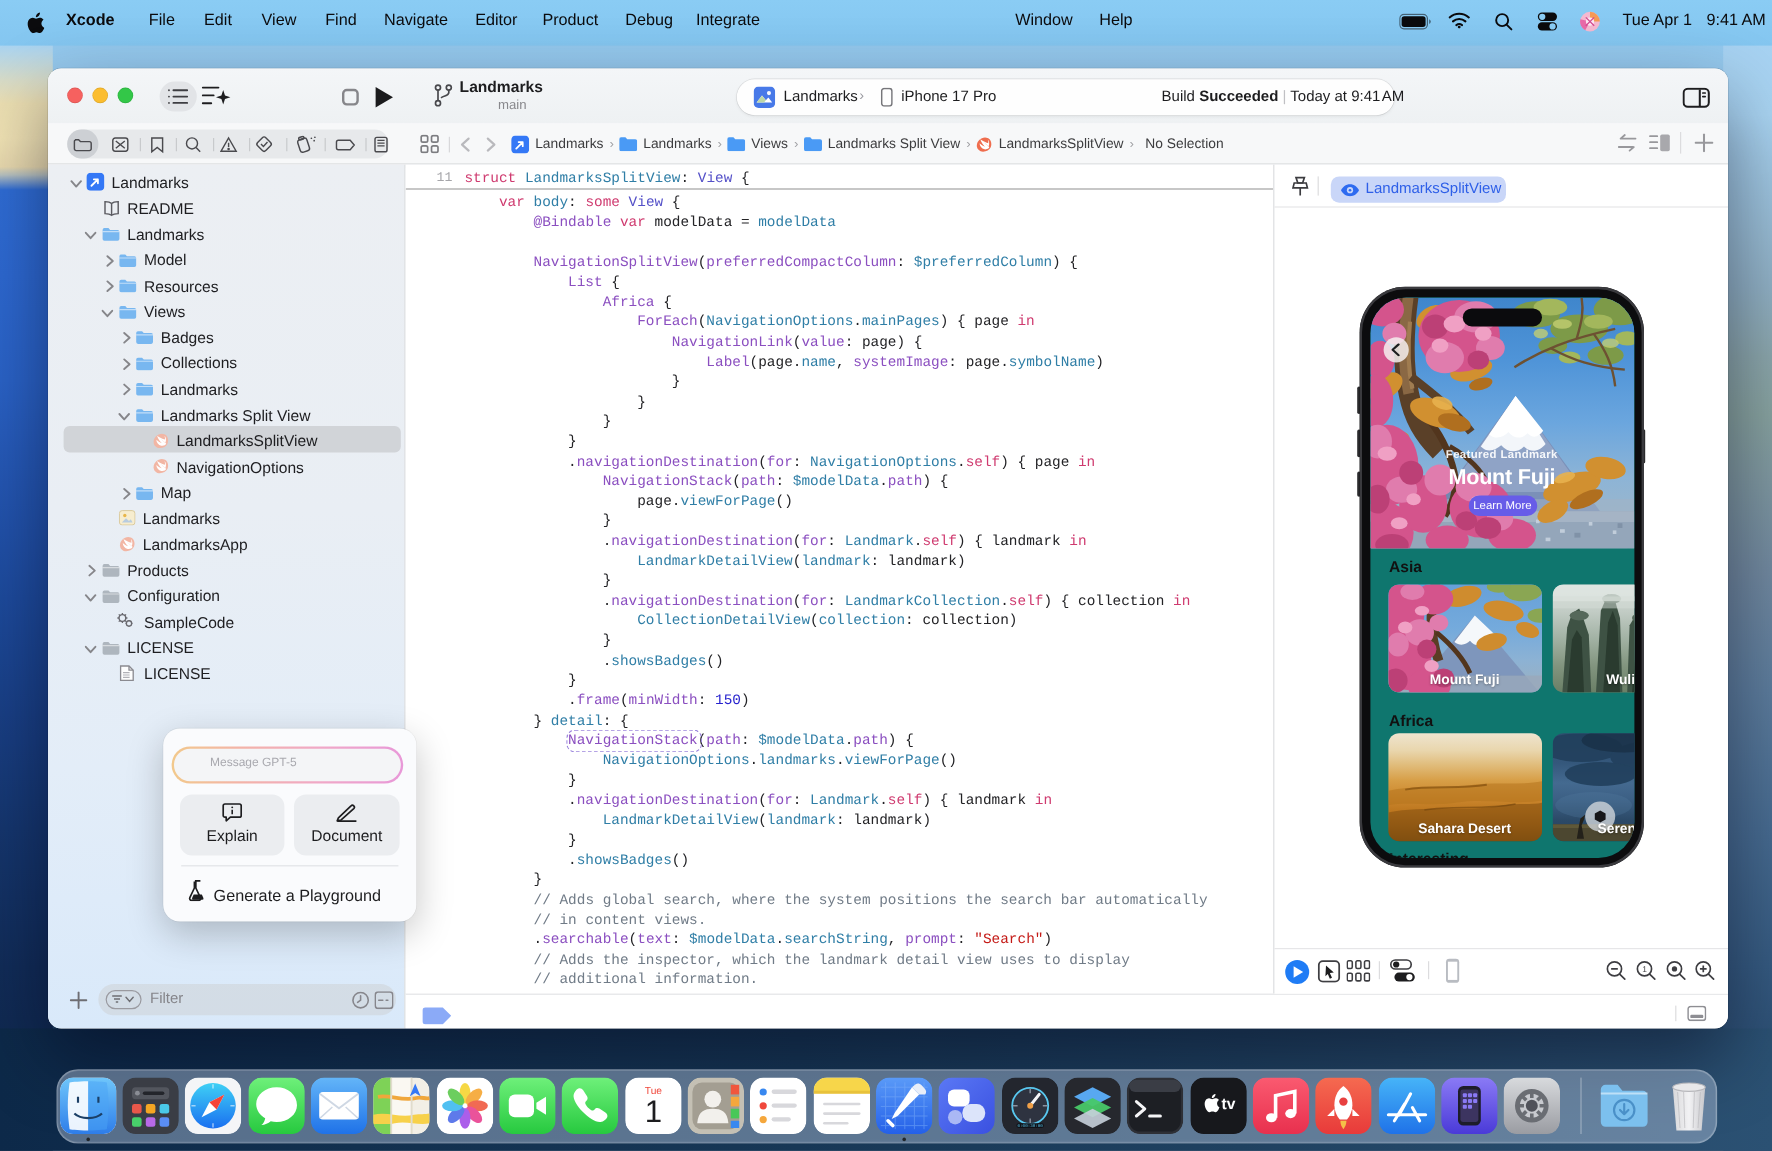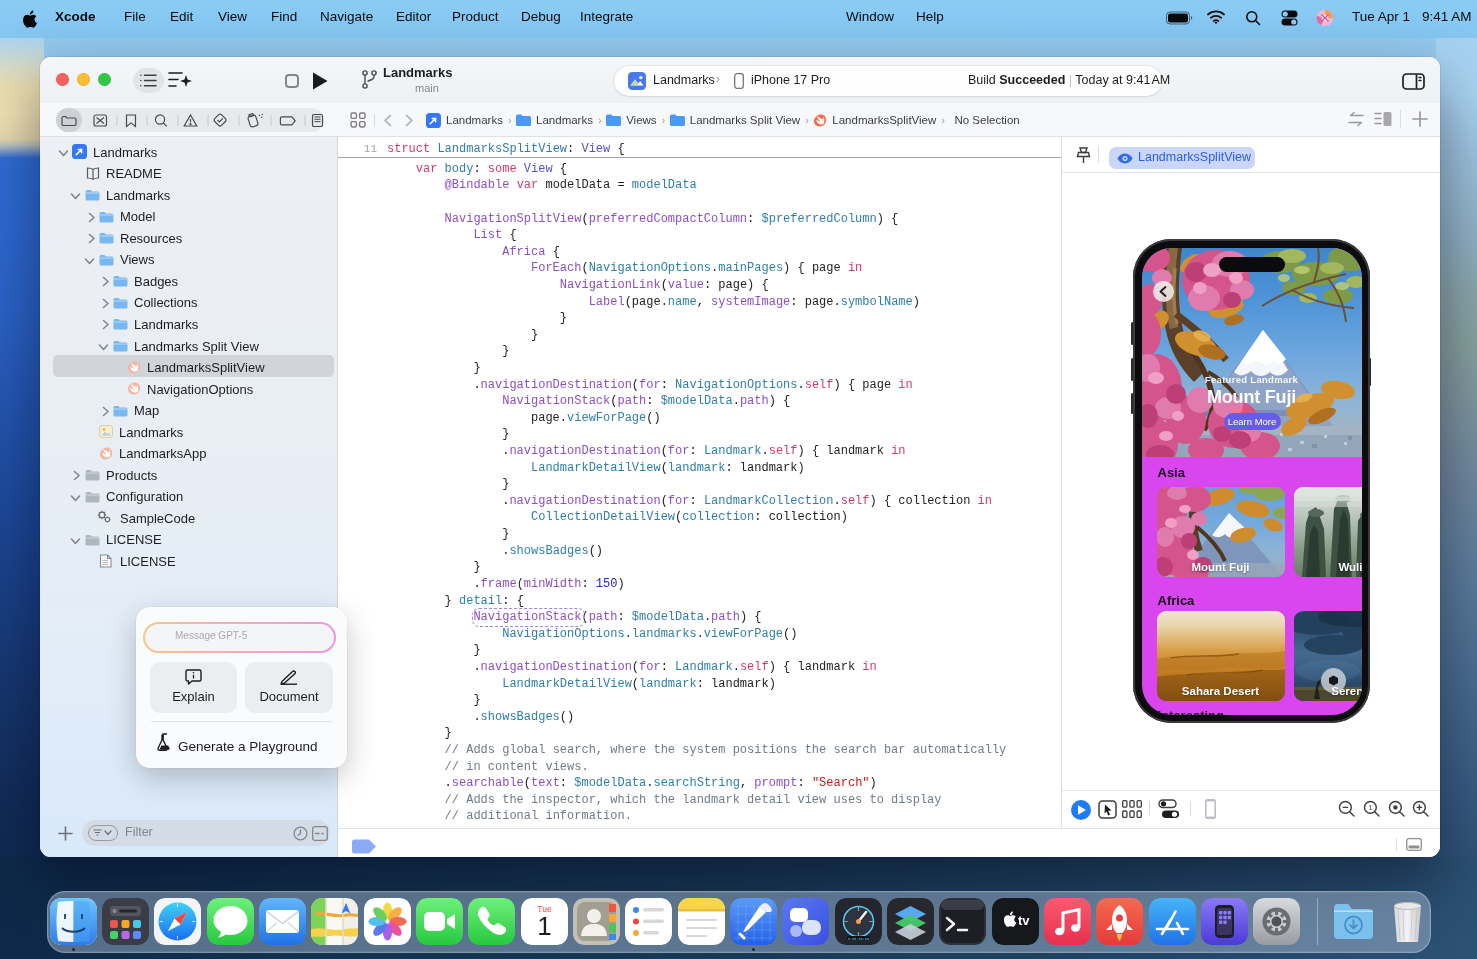--- a/index.html
+++ b/index.html
@@ -519,21 +519,21 @@
         <circle cx="8" cy="5.5" r="1.1" fill="#2e6bf0"></circle>
       </svg>
       <div class="abs" style="left:76px; top:13px; font-size:12.5px; color:#2e5fe8;">LandmarksSplitView</div>
       <div class="abs" style="left:0; top:35px; width:379px; height:1px; background:#e6e6e8;"></div>
 
       <div class="abs" style="left:69px; top:185px; width:2.5px; height:23px; background:#2a2a2c; border-radius:2px;"></div>
       <div class="abs" style="left:69px; top:221px; width:2.5px; height:23px; background:#2a2a2c; border-radius:2px;"></div>
       <div class="abs" style="left:69px; top:256px; width:2.5px; height:21px; background:#2a2a2c; border-radius:2px;"></div>
       <div class="abs" style="left:306.5px; top:221px; width:2.5px; height:28px; background:#2a2a2c; border-radius:2px;"></div>
       <div id="phone" class="abs" style="left:71px; top:102px; width:237px; height:484px; border-radius:38px; background:#0c0c0e; box-shadow:inset 0 0 0 2px #3a3a3e;">
-        <div id="screen" class="abs" style="left:8.5px; top:8.5px; width:220px; height:467px; border-radius:30px; background:#d946ef; overflow:hidden;">
+        <div id="screen" class="abs" style="left:8.5px; top:8.5px; width:220px; height:467px; border-radius:30px; background:#0f766e; overflow:hidden;">
           <div id="hero" class="abs" style="left:0; top:0; width:220px; height:209px; overflow:hidden; background:linear-gradient(180deg,#3f86cc 0%,#4f94d8 25%,#6ba6de 50%,#8db4d6 72%,#a4b8c4 100%);">
             <svg class="abs" style="left:0;top:0;" width="220" height="209" viewBox="0 0 220 209">
 
               <path d="M121 82 L28 209 L214 209 Z" fill="#7b90b8"></path>
               <path d="M121 82 L64 162 L178 162 Z" fill="#8fa3c6"></path>
               <path d="M121 82 L92 124 C98 130 104 127 109 123 C114 129 122 130 128 124 C134 130 141 128 146 122 L121 82 Z" fill="#f3f6fa"></path>
               <path d="M121 82 L99 114 C105 119 111 116 115 112 C120 118 126 118 131 113 C136 118 140 116 144 111 Z" fill="#ffffff"></path>
               <path d="M28 209 L64 158 L100 209 Z" fill="#6e84ac" opacity="0.7"></path>
               <rect x="0" y="168" width="220" height="18" fill="#a3b2c4" opacity="0.55"></rect>
 

